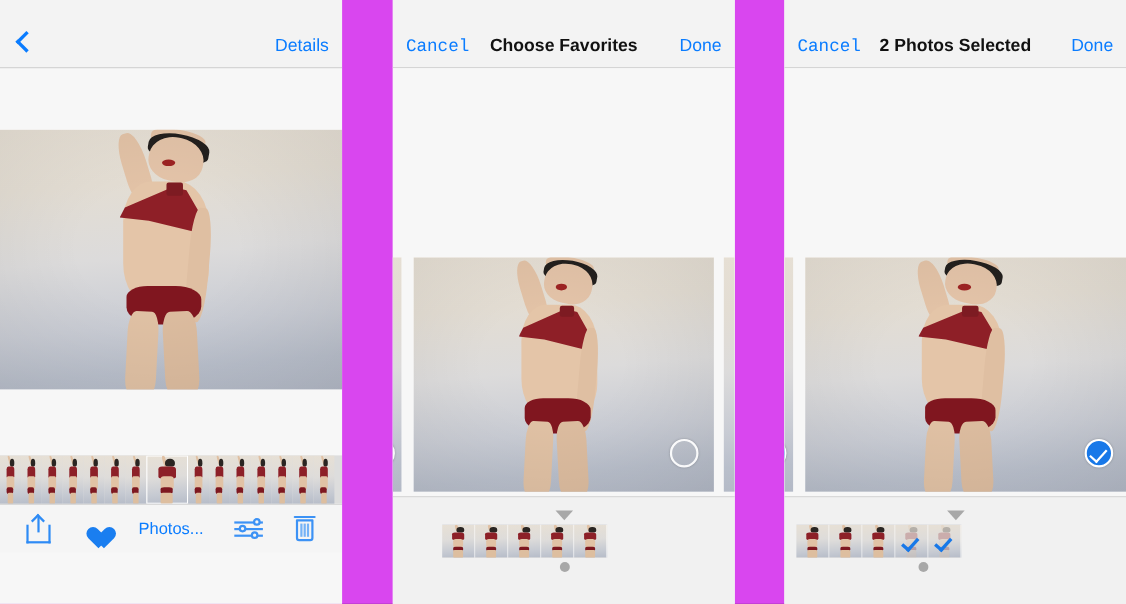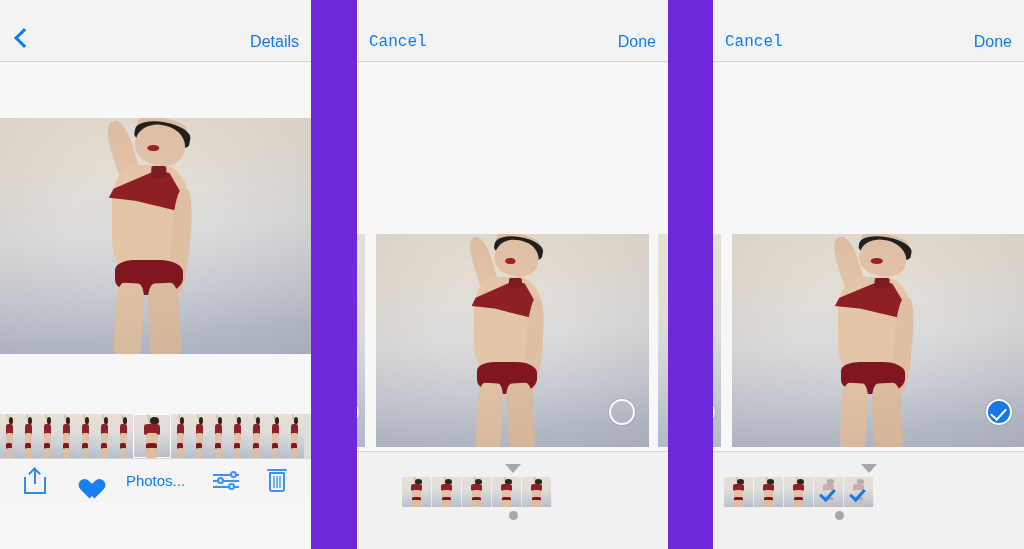--- a/index.html
+++ b/index.html
@@ -5,21 +5,21 @@
   * { box-sizing: border-box; margin: 0; padding: 0; }
   html, body {
     width: 1024px; height: 549px;
     background: #000;
     font-family: "Liberation Sans", sans-serif;
     overflow: hidden;
   }
   .stage {
     position: relative;
     width: 1024px; height: 549px;
-    background: #6d28d9;
+    background: #d946ef;
   }
 
   
   .panel {
     position: absolute;
     top: 0;
     height: 549px;
     background: #f7f7f7;
     overflow: hidden;
   }
@@ -628,20 +628,21 @@
             <span class="rib r3"></span>
         </span>
       </div>
     </div>
   </div>
 
   <div class="panel" id="panel-2">
 
     <div class="navbar">
       <div class="nav-left">Cancel</div>
+      <div class="nav-title">Choose Favorites</div>
       <div class="nav-right">Done</div>
     </div>
 
     <div class="carousel">
 
       <div class="card left">
         <div class="photo" style="width:100%;height:100%">
           <div class="figure">
             
             
@@ -739,20 +740,21 @@
           </div>
         </div>
       <div class="dot"></div>
     </div>
   </div>
 
   <div class="panel" id="panel-3">
 
     <div class="navbar">
       <div class="nav-left">Cancel</div>
+      <div class="nav-title">2 Photos Selected</div>
       <div class="nav-right">Done</div>
     </div>
 
     <div class="carousel">
 
       <div class="card left">
         <div class="photo" style="width:100%;height:100%">
           <div class="figure">
             
             

